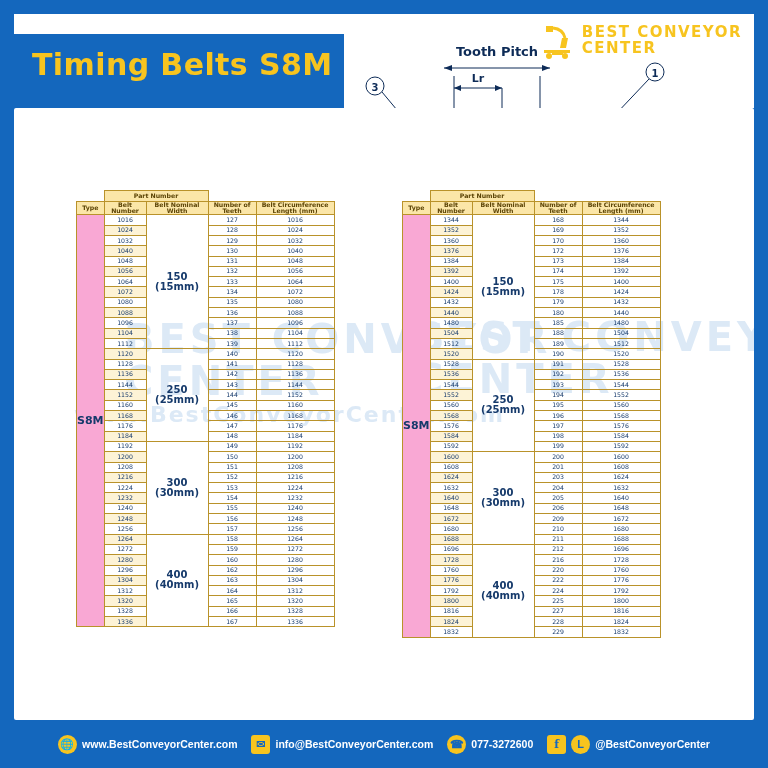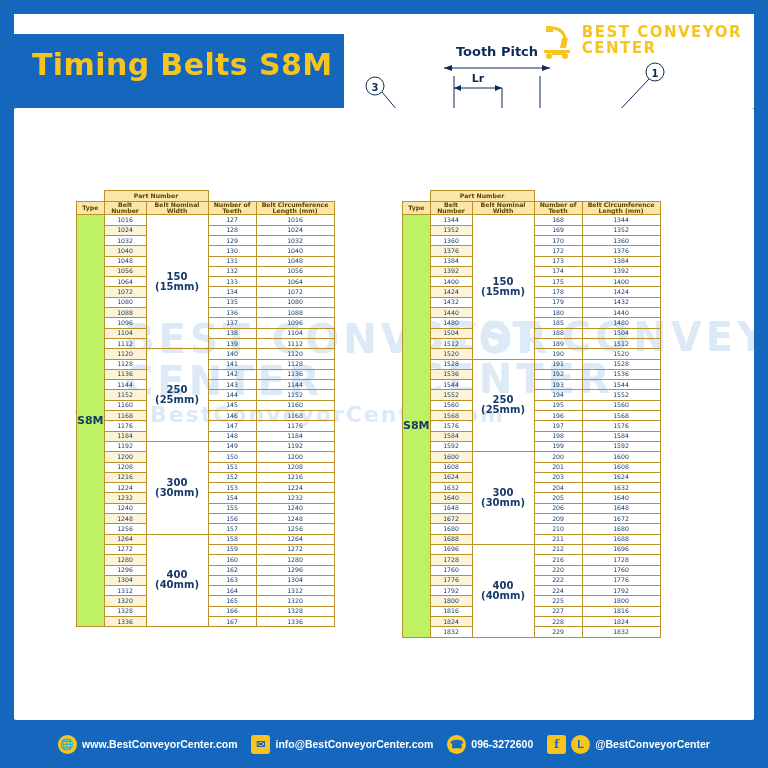--- a/index.html
+++ b/index.html
@@ -117,21 +117,21 @@
     font-weight:bold;
     height:11px;
     color:#5c4406;
   }
   table.spec thead th.hdr2 { height:12px; }
   td.type-cell {
     width:26px;
     font-size:11px;
     font-weight:bold;
     color:#163a6b;
-    background:#bef264;
+    background:#f9a8d4;
   }
   td.num { width:42px; height:10.3px; }
   td.num.alt { background:#fdf3d6; }
   td.width-cell {
     width:62px;
     font-size:10px; font-weight:bold; color:#163a6b;
     line-height:1.12;
   }
   td.teeth { width:48px; }
   td.circ { width:78px; }
@@ -731,21 +731,21 @@
     <div class="f-item">
       <span class="f-ico">🌐</span>
       <span>www.BestConveyorCenter.com</span>
     </div>
     <div class="f-item">
       <span class="f-ico sq">✉</span>
       <span>info@BestConveyorCenter.com</span>
     </div>
     <div class="f-item">
       <span class="f-ico">☎</span>
-      <span>096-3272600</span>
+      <span>077-3272600</span>
     </div>
     <div class="f-item">
       <span class="f-ico sq fb">f</span>
       <span class="f-ico">L</span>
       <span>@BestConveyorCenter</span>
     </div>
   </div>
 
 </div>
 

